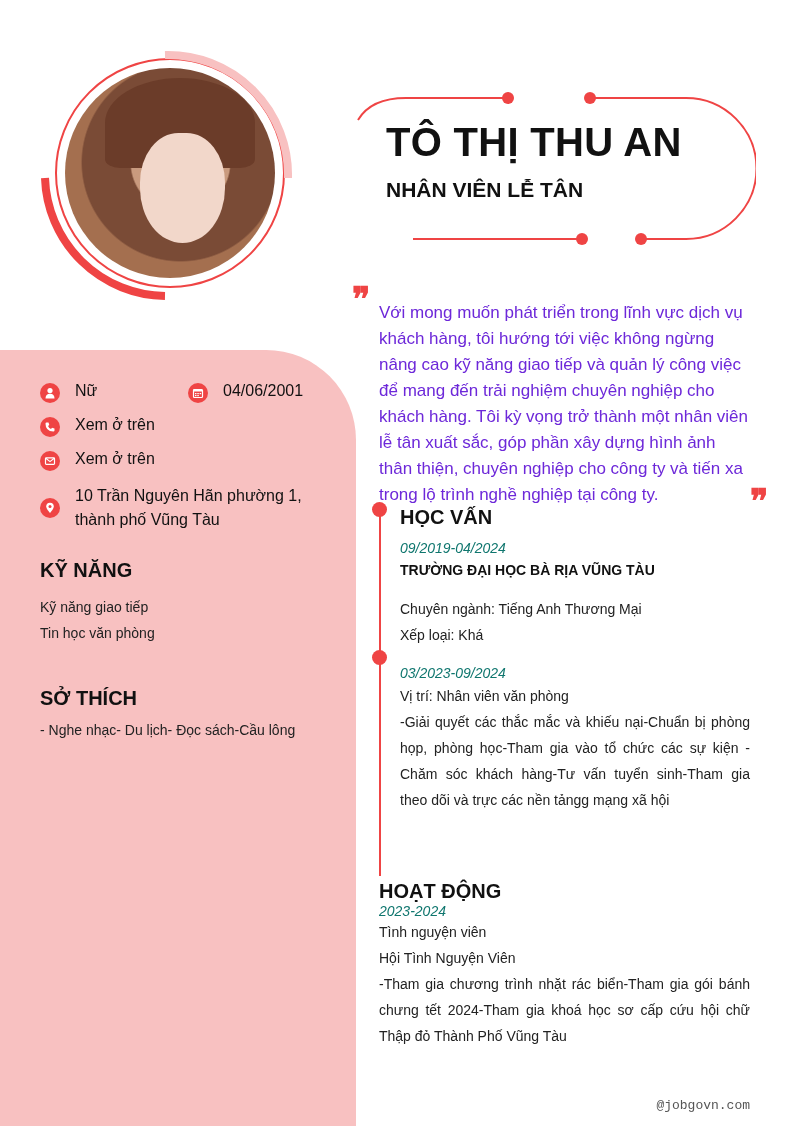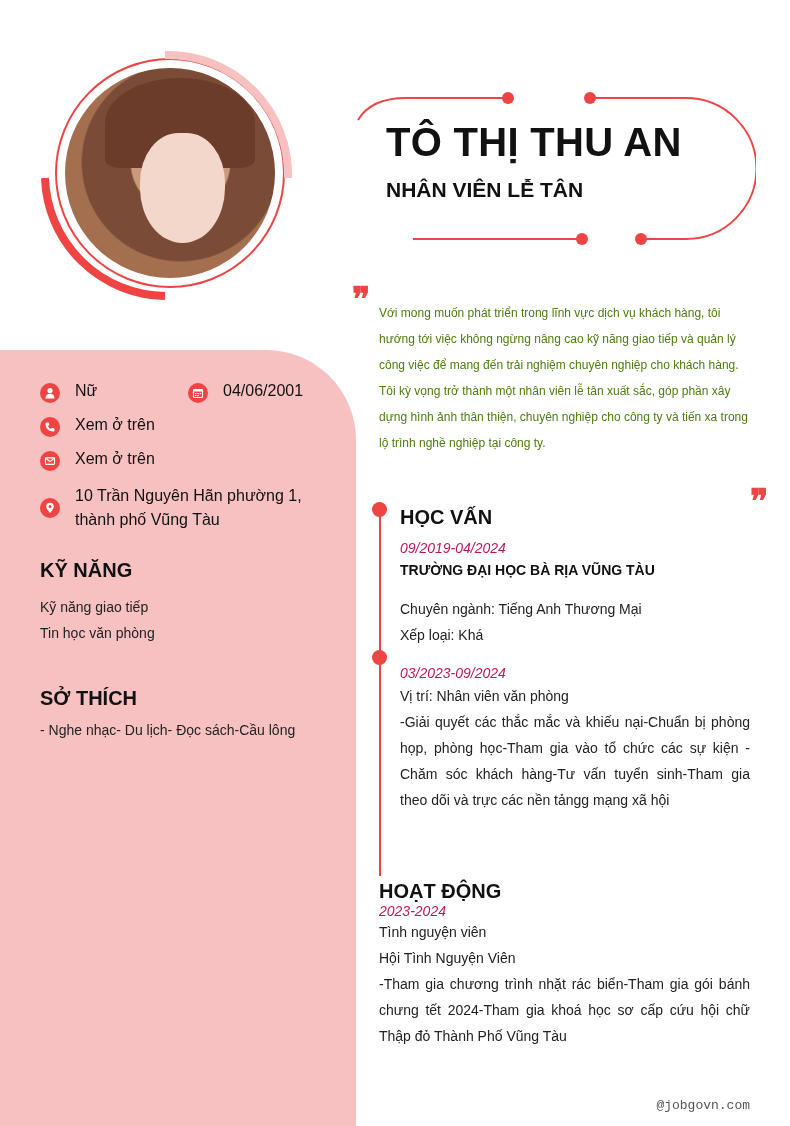--- a/index.html
+++ b/index.html
@@ -7,31 +7,31 @@
 .abs{position:absolute}
 .pink-panel{left:0;top:350px;width:356px;height:776px;background:#f8c1c1;border-top-right-radius:90px}
 .avatar-wrap{left:40px;top:50px;width:260px;height:250px}
 .photo{position:absolute;left:25px;top:18px;width:210px;height:210px;border-radius:50%;background:radial-gradient(circle at 55% 45%,#f1d2c3 0 22%,#c99a7e 23% 30%,#7a4b36 31% 60%,#a46f4f 61%);overflow:hidden}
 .photo .face{position:absolute;left:75px;top:65px;width:85px;height:110px;border-radius:45% 45% 50% 50%;background:#f2d7ca}
 .photo .hair{position:absolute;left:40px;top:10px;width:150px;height:90px;border-radius:50% 50% 10% 10%;background:#6b3c29}
 .name-block{left:356px;top:90px;width:400px;height:160px}
 .name{position:absolute;left:30px;top:30px;font-size:40px;font-weight:700;letter-spacing:0.3px}
 .title{position:absolute;left:30px;top:88px;font-size:21px;font-weight:700}
 .quote{font-family:"DejaVu Serif",serif;font-size:34px;font-weight:700;color:#ef4444;line-height:1}
-.summary{left:379px;top:300px;width:370px;font-size:12px;line-height:26px;color:#4d7c0f}
+.summary{left:379px;top:300px;width:370px;font-size:17px;line-height:26px;color:#6d28d9}
 .contact{font-size:16px;color:#111}
 .contact .row{position:absolute;display:flex;align-items:flex-start;gap:15px}
 .ico{width:20px;height:20px;border-radius:50%;background:#ef4444;display:inline-flex;align-items:center;justify-content:center;flex:none;margin-top:1px}
 .ico svg{width:12px;height:12px}
 .sec-h{font-size:20px;font-weight:700;color:#111}
 .list{font-size:14px;color:#222}
 .timeline-line{left:379px;top:508px;width:2px;height:368px;background:#ef4444}
 .dot{width:15px;height:15px;border-radius:50%;background:#ef4444}
 .right-sec{left:400px;width:350px}
-.date{font-style:italic;font-size:14px;color:#be185d}
+.date{font-style:italic;font-size:14px;color:#0f766e}
 .org{font-weight:700;font-size:14px;color:#111}
 .txt{font-size:14px;color:#222;line-height:26px}
 .just{text-align:justify}
 .footer{right:40px;top:1098px;font-family:"Liberation Mono","DejaVu Sans Mono",monospace;font-size:13px;color:#555}
 </style>
 </head>
 <body>
 
 <div class="abs pink-panel"></div>
 

